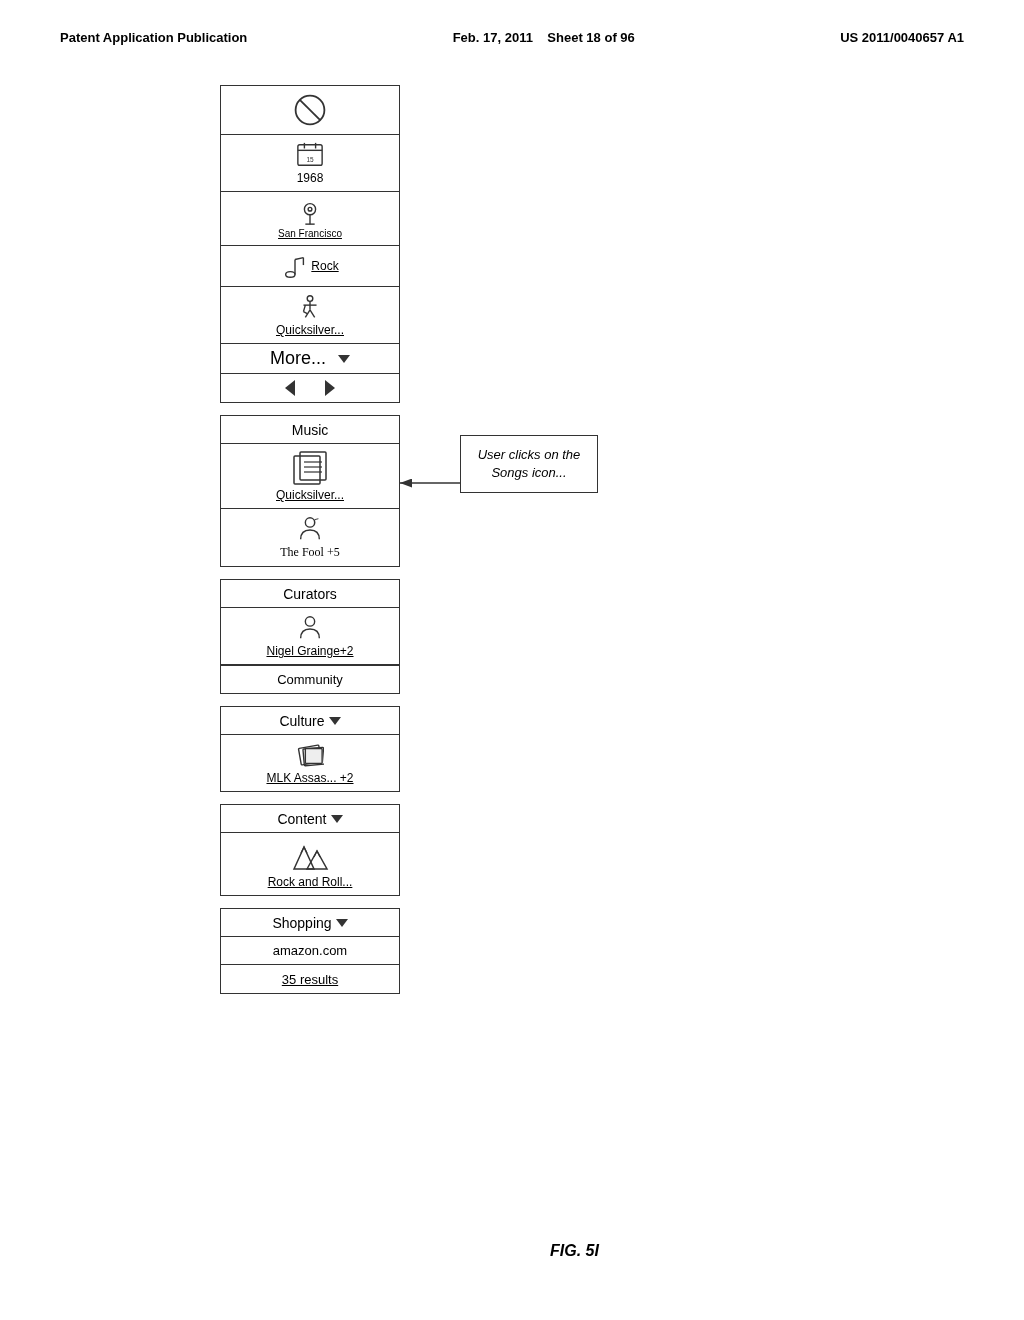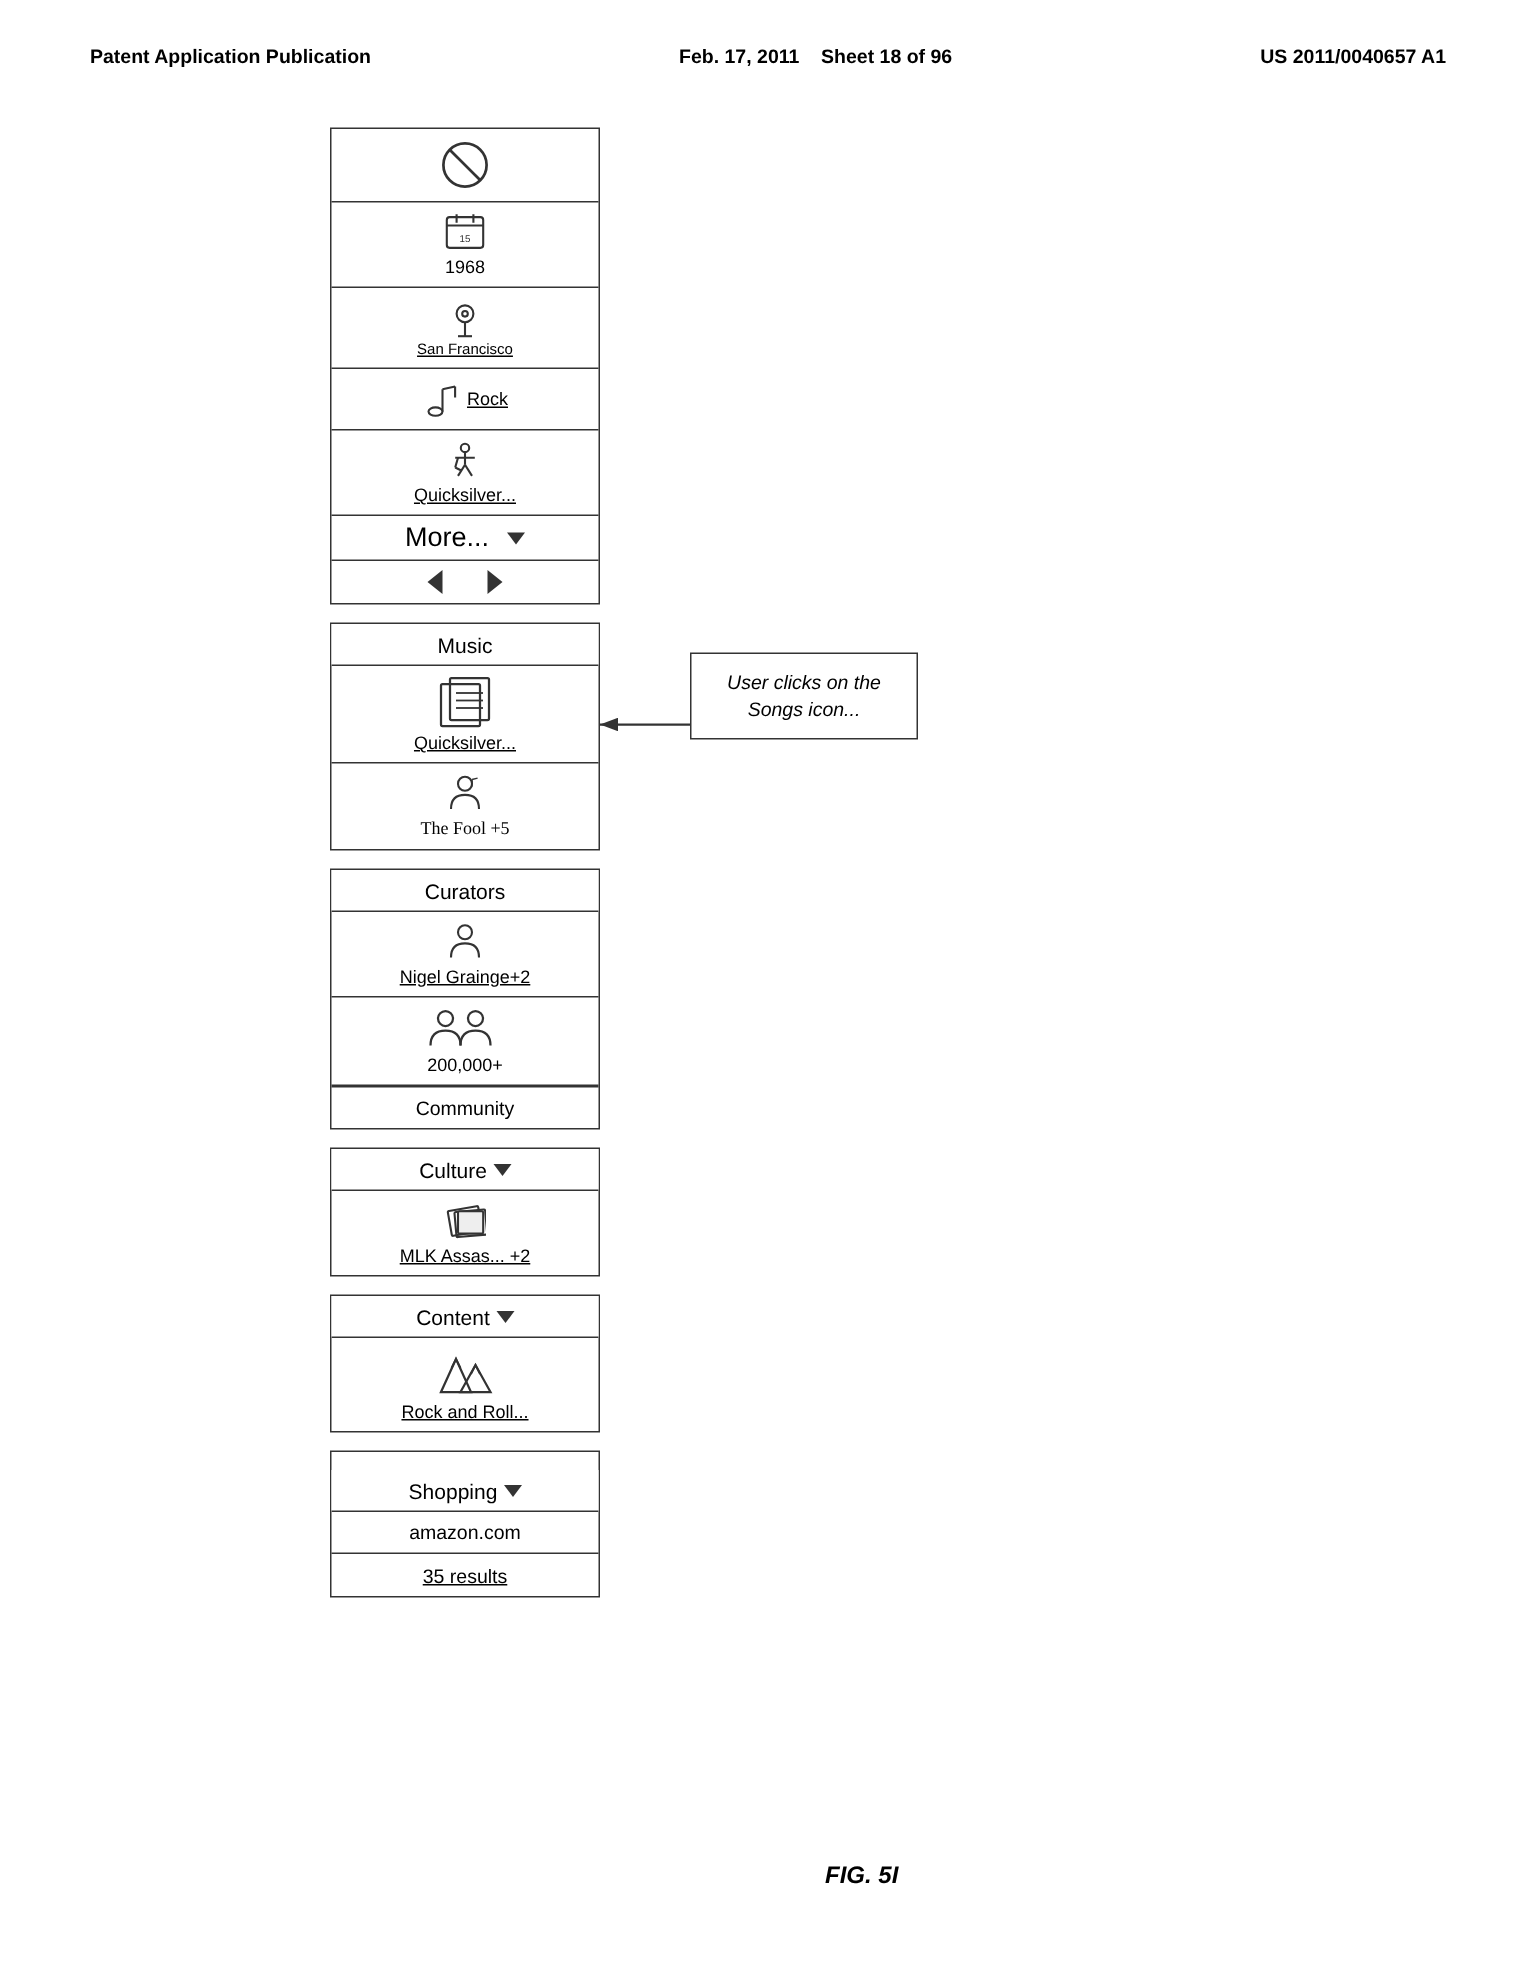--- a/index.html
+++ b/index.html
@@ -99,21 +99,21 @@
       gap: 8px;
     }
 
     
     .annotation-box {
       position: absolute;
       left: 460px;
       top: 370px;
       border: 1.5px solid #333;
       padding: 10px 14px;
-      width: 152px;
+      width: 138px;
       font-style: italic;
       font-size: 13px;
       line-height: 1.4;
       text-align: center;
       background: #fff;
     }
 
     
     .fig-label {
       position: absolute;
@@ -275,31 +275,20 @@
       </div>
 
       <div class="icon-cell" style="flex-direction:column; gap:2px;">
         <svg class="icon-small" viewBox="0 0 30 30">
           <circle cx="15" cy="8" r="5" stroke="#333" stroke-width="1.5" fill="none"></circle>
           <path d="M5 26 Q5 16 15 16 Q25 16 25 26" stroke="#333" stroke-width="1.5" fill="none"></path>
         </svg>
         <span style="font-size:12px; text-decoration:underline;">Nigel Grainge+2</span>
       </div>
 
-      <div class="icon-cell" style="flex-direction:column; gap:2px;">
-        <svg width="50" height="30" viewBox="0 0 50 30">
-
-          <circle cx="12" cy="8" r="5" stroke="#333" stroke-width="1.5" fill="none"></circle>
-          <path d="M2 26 Q2 16 12 16 Q22 16 22 26" stroke="#333" stroke-width="1.5" fill="none"></path>
-
-          <circle cx="32" cy="8" r="5" stroke="#333" stroke-width="1.5" fill="none"></circle>
-          <path d="M22 26 Q22 16 32 16 Q42 16 42 26" stroke="#333" stroke-width="1.5" fill="none"></path>
-        </svg>
-        <span style="font-size:12px;">200,000+</span>
-      </div>
 
       <div class="card-row" style="border-top: 1.5px solid #333; border-bottom:none;">
         <span>Community</span>
       </div>
     </div>
 
     <div class="card-group">
       <div class="card-row header-row" style="border-bottom: 1.5px solid #333;">
         <span>Culture</span>
         <span class="triangle-down"></span>
@@ -328,21 +317,21 @@
           <polygon points="18,30 28,12 38,30" stroke="#333" stroke-width="1.5" fill="none"></polygon>
 
           <polyline points="12,14 15,8 18,14" stroke="#333" stroke-width="1.2" fill="none"></polyline>
           <polyline points="25,18 28,12 31,18" stroke="#333" stroke-width="1.2" fill="none"></polyline>
         </svg>
         <span style="font-size:12px; text-decoration:underline;">Rock and Roll...</span>
       </div>
     </div>
 
     <div class="card-group">
-      <div class="card-row header-row" style="border-bottom: 1.5px solid #333; margin-top: 12px;">
+      <div class="card-row header-row" style="border-bottom: 1.5px solid #333;">
         <span>Shopping</span>
         <span class="triangle-down"></span>
       </div>
       <div class="card-row" style="border-bottom: 1.5px solid #333;">
         <span>amazon.com</span>
       </div>
       <div class="card-row" style="border-bottom:none;">
         <span style="text-decoration:underline;">35 results</span>
       </div>
     </div>

